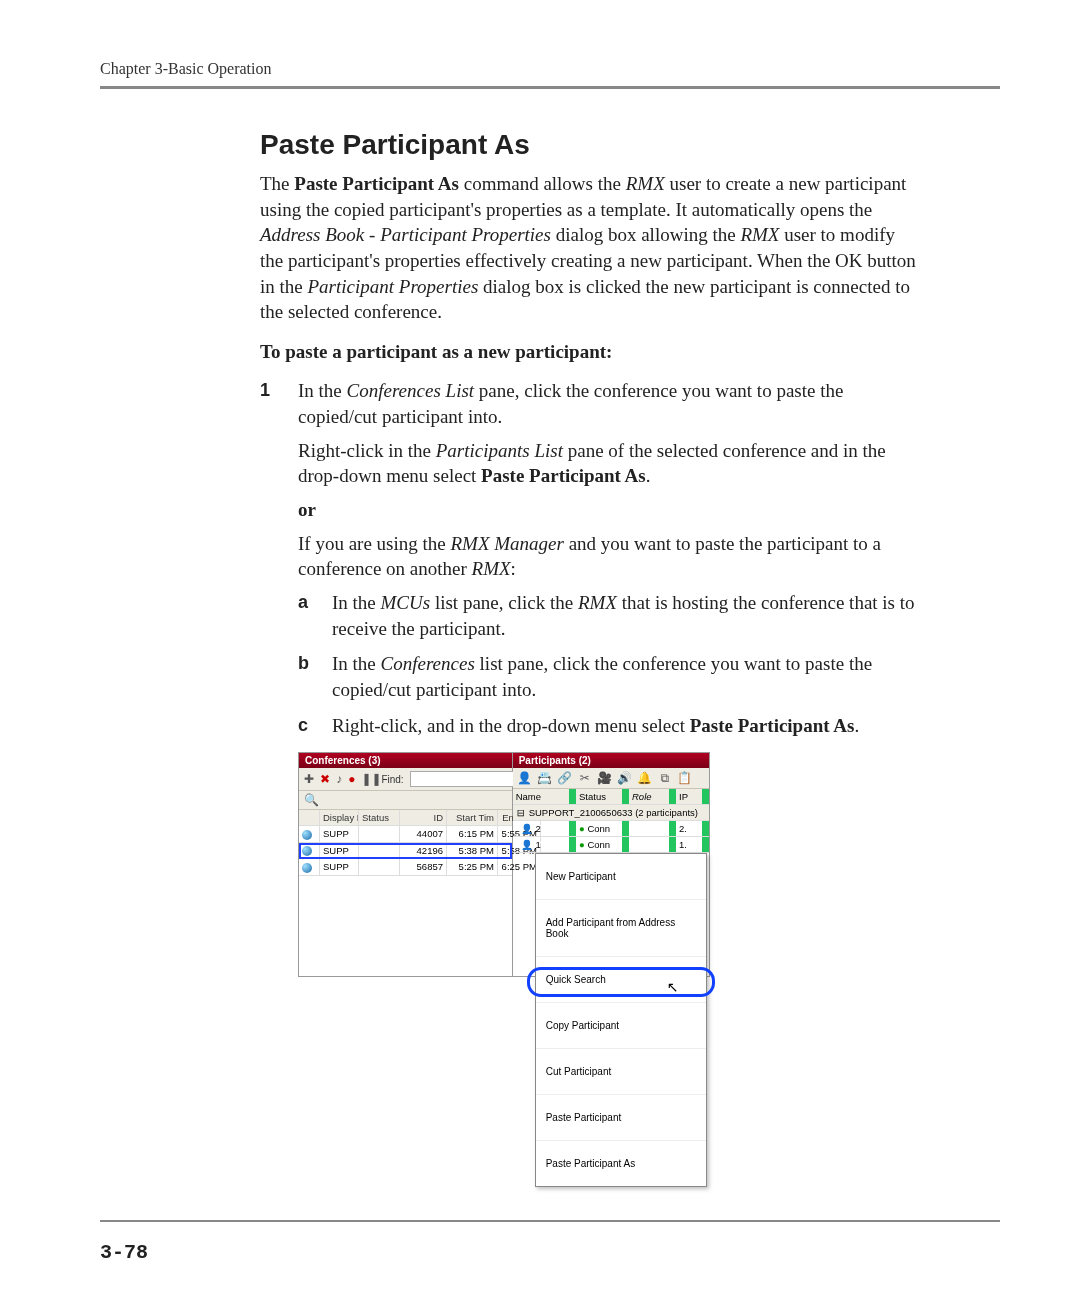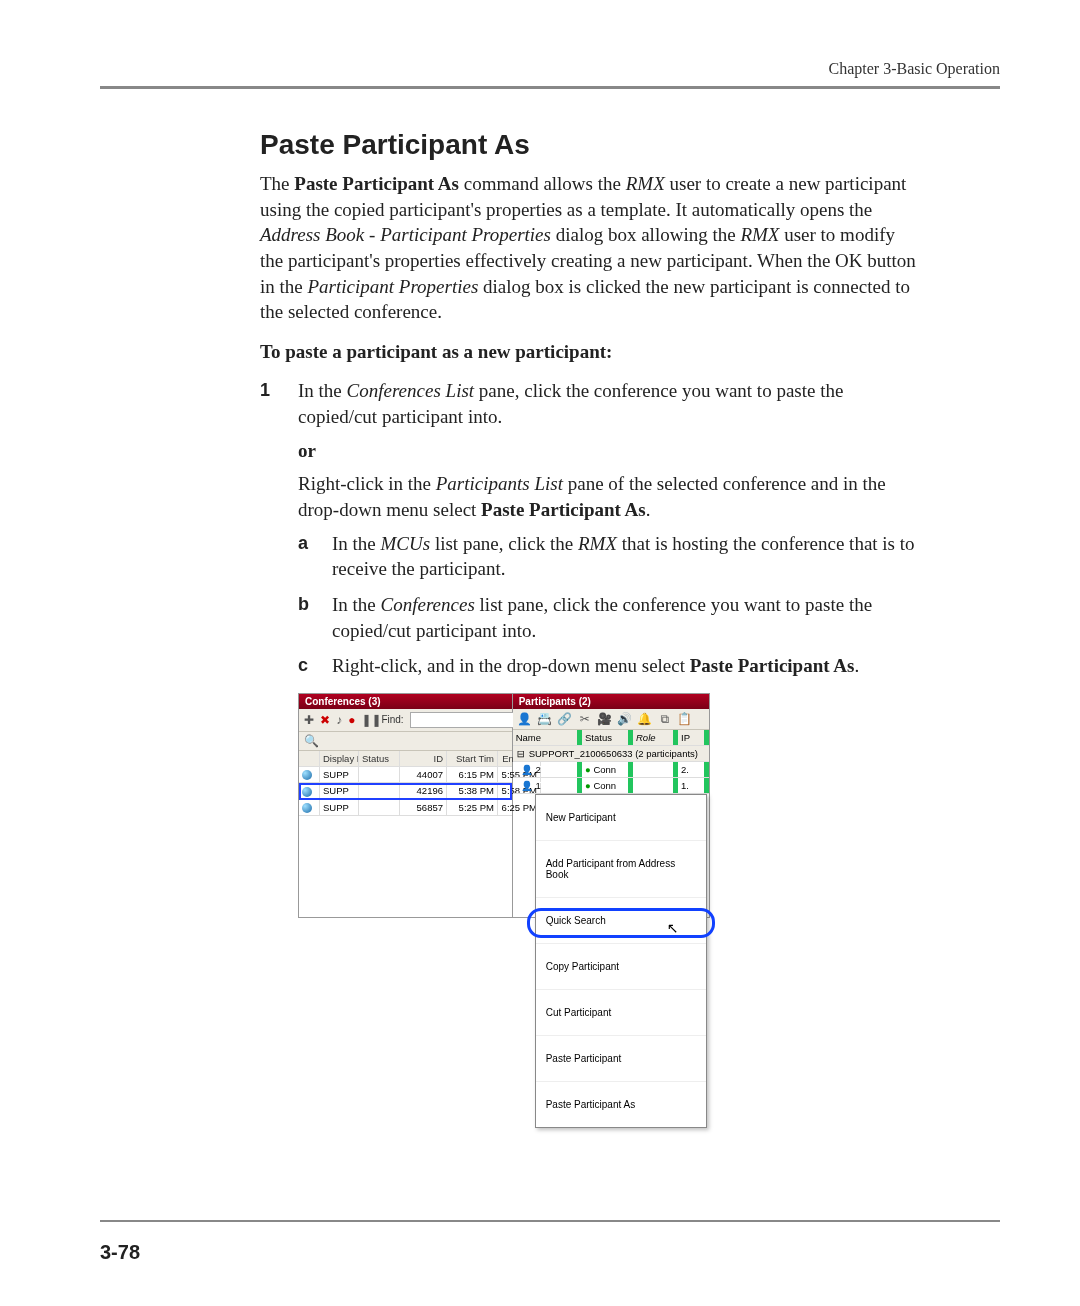--- a/index.html
+++ b/index.html
@@ -13,21 +13,20 @@
     width: 1080px;
     height: 1306px;
     box-sizing: border-box;
     padding: 60px 80px 40px 100px;
     position: relative;
   }
   .running-head {
     font-size: 16px;
     color: #333;
     margin-bottom: 8px;
-    text-align: right;
   }
   .hr-top {
     border: none;
     border-top: 3px solid #888;
     margin: 0 0 40px 0;
   }
   .content {
     margin-left: 160px;
     max-width: 660px;
   }
@@ -166,21 +165,21 @@
   }
 
   .p-head, .p-row {
     display:flex;
     font-size:9.5px;
     border-bottom:1px solid #ddd;
   }
   .p-head { background:#efece4; }
   .p-head > div, .p-row > div {
     padding:2px 3px;
-    border-right:5px solid #22c55e;
+    border-right:7px solid #22c55e;
     overflow:hidden; white-space:nowrap;
   }
   .p-name { flex:1; }
   .p-status { width:40px; flex:none; }
   .p-role { width:34px; flex:none;font-style:italic; }
   .p-ip { width:20px; flex:none; border-right:none; text-align:left; }
   .p-group {
     background:#efece4;
     font-size:9.5px;
     padding:2px 4px;
@@ -220,21 +219,21 @@
     left: 154px;
     font-size: 14px;
     color:#000;
     z-index:7;
   }
 
   .page-num {
     position:absolute;
     bottom: 42px;
     left: 100px;
-    font-family: Liberation Sans, sans-serif;
+    font-family: Liberation Mono, monospace;
     font-weight: 900;
     font-size: 20px;
   }
   .hr-bottom {
     position:absolute;
     bottom: 76px;
     left: 100px; right: 80px;
     border:none;
     border-top: 2px solid #888;
   }
@@ -255,23 +254,26 @@
 
     <p class="body bold">To paste a participant as a new participant:</p>
 
     <div class="steps">
       <div class="step-row">
         <div class="step-num">1</div>
         <div class="step-text">
           <span>In the </span><span class="ital">Conferences List</span><span> pane, click the conference you want to paste the copied/cut participant into.</span>
         </div>
       </div>
+      <div class="step-sub">
+        <span>Right-click in the </span><span class="ital">Participants List</span><span> pane of the selected conference and in the drop-down menu select </span><span class="bold">Paste Participant As</span><span>.</span>
+      </div>
       <div class="step-sub bold">or</div>
       <div class="step-sub">
-        <span>Right-click in the </span><span class="ital">Participants List</span><span> pane of the selected conference and in the drop-down menu select </span><span class="bold">Paste Participant As</span><span>.</span>
+        <span>If you are using the </span><span class="ital">RMX Manager</span><span> and you want to paste the participant to a conference on another </span><span class="ital">RMX</span><span>:</span>
       </div>
 
       <div class="substeps">
         <div class="sub-row">
           <div class="sub-letter">a</div>
           <div class="sub-text"><span>In the </span><span class="ital">MCUs</span><span> list pane, click the </span><span class="ital">RMX</span><span> that is hosting the conference that is to receive the participant.</span></div>
         </div>
         <div class="sub-row">
           <div class="sub-letter">b</div>
           <div class="sub-text"><span>In the </span><span class="ital">Conferences</span><span> list pane, click the conference you want to paste the copied/cut participant into.</span></div>

